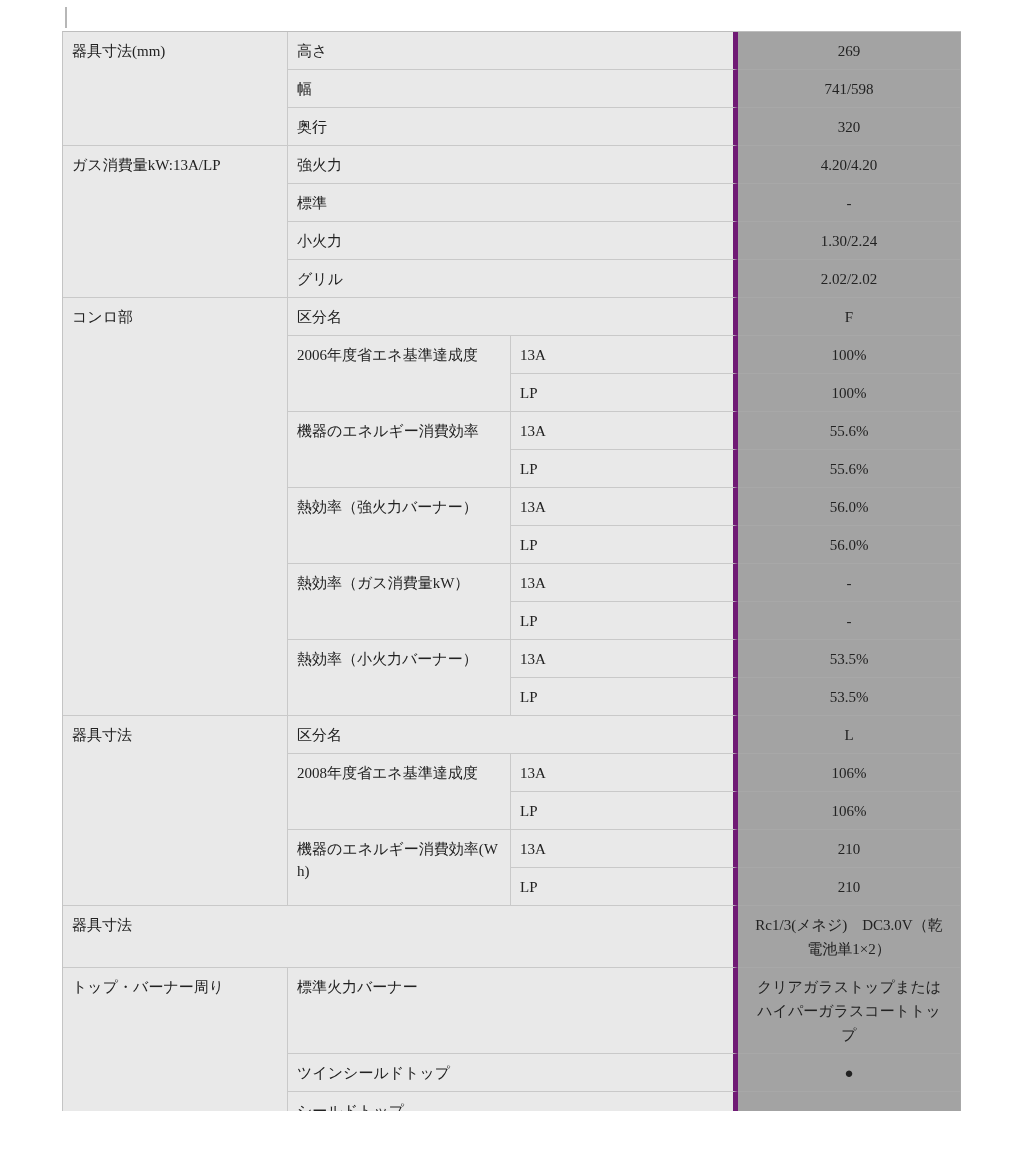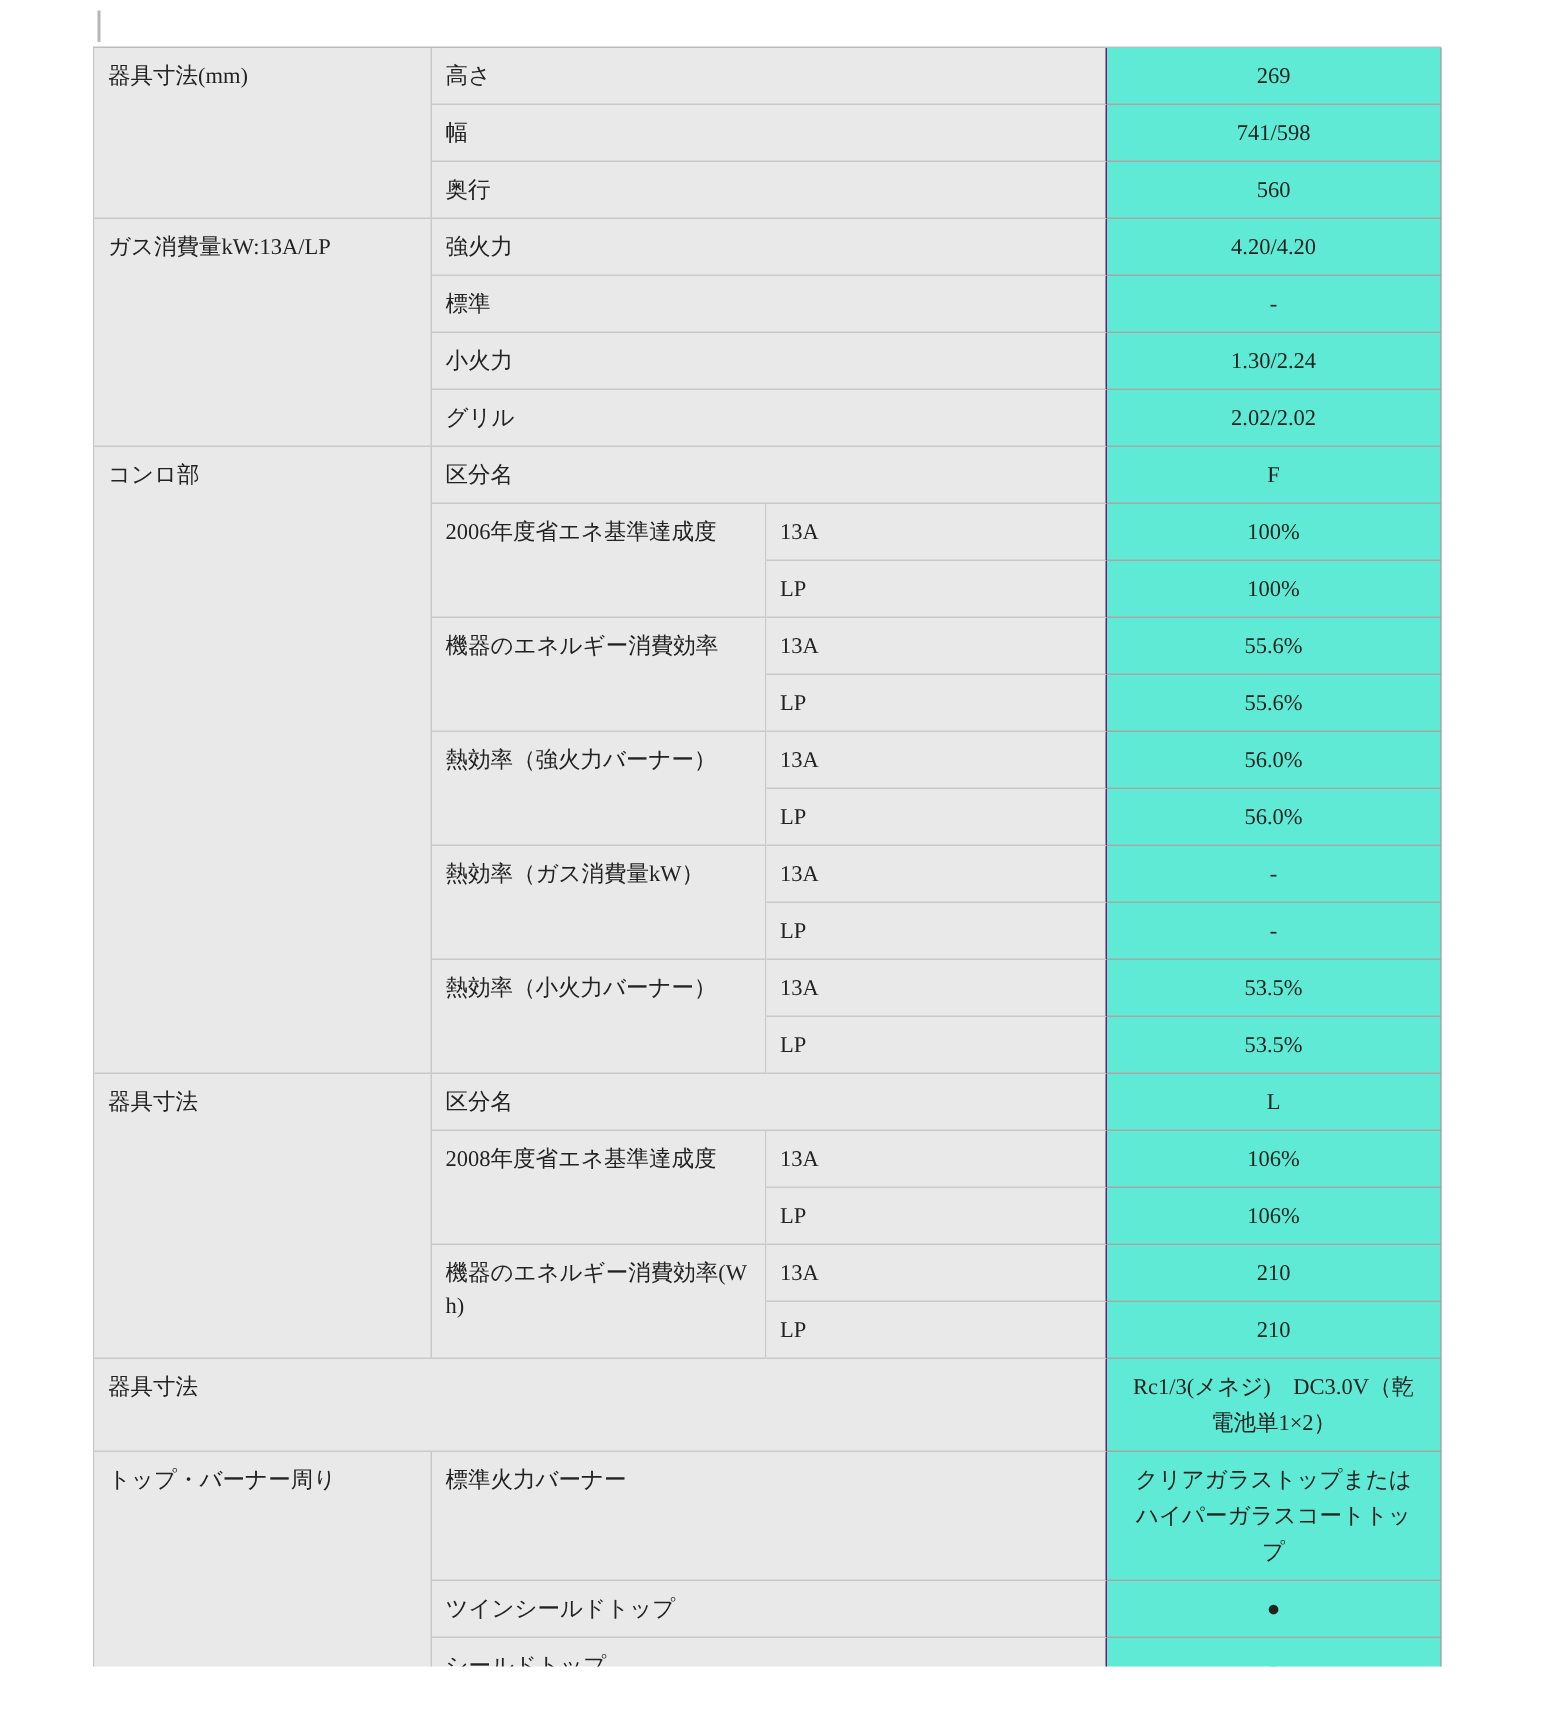--- a/index.html
+++ b/index.html
@@ -51,24 +51,24 @@
   .c1, .c2, .c3, .c1x {
     background: #e9e9e9;
     vertical-align: top;
     text-align: left;
     padding: 8px 8px 4px 9px;
     line-height: 22px;
     border-right: 1px solid #c9c9c9;
     border-bottom: 1px solid #c9c9c9;
   }
   
-  .edge-r { border-right: 1px solid #701a75; }
+  .edge-r { border-right: 5px solid #701a75; }
   
   .c4 {
-    background: #5eead4;
+    background: #a3a3a3;
     vertical-align: middle;
     text-align: center;
     padding: 4px 17px;
     line-height: 24px;
     border-right: 1px solid #a8a8a8;
     border-bottom: 1px solid #a8a8a8;
   }
   .dot { font-size: 15px; }
 </style>
 </head>
@@ -90,21 +90,21 @@
         <td class="c1" rowspan="3">器具寸法(mm)</td>
         <td class="c2 edge-r" colspan="2">高さ</td>
         <td class="c4">269</td>
       </tr>
       <tr>
         <td class="c2 edge-r" colspan="2">幅</td>
         <td class="c4">741/598</td>
       </tr>
       <tr>
         <td class="c2 edge-r" colspan="2">奥行</td>
-        <td class="c4">560</td>
+        <td class="c4">320</td>
       </tr>
 
       <tr>
         <td class="c1" rowspan="4">ガス消費量kW:13A/LP</td>
         <td class="c2 edge-r" colspan="2">強火力</td>
         <td class="c4">4.20/4.20</td>
       </tr>
       <tr>
         <td class="c2 edge-r" colspan="2">標準</td>
         <td class="c4">-</td>

